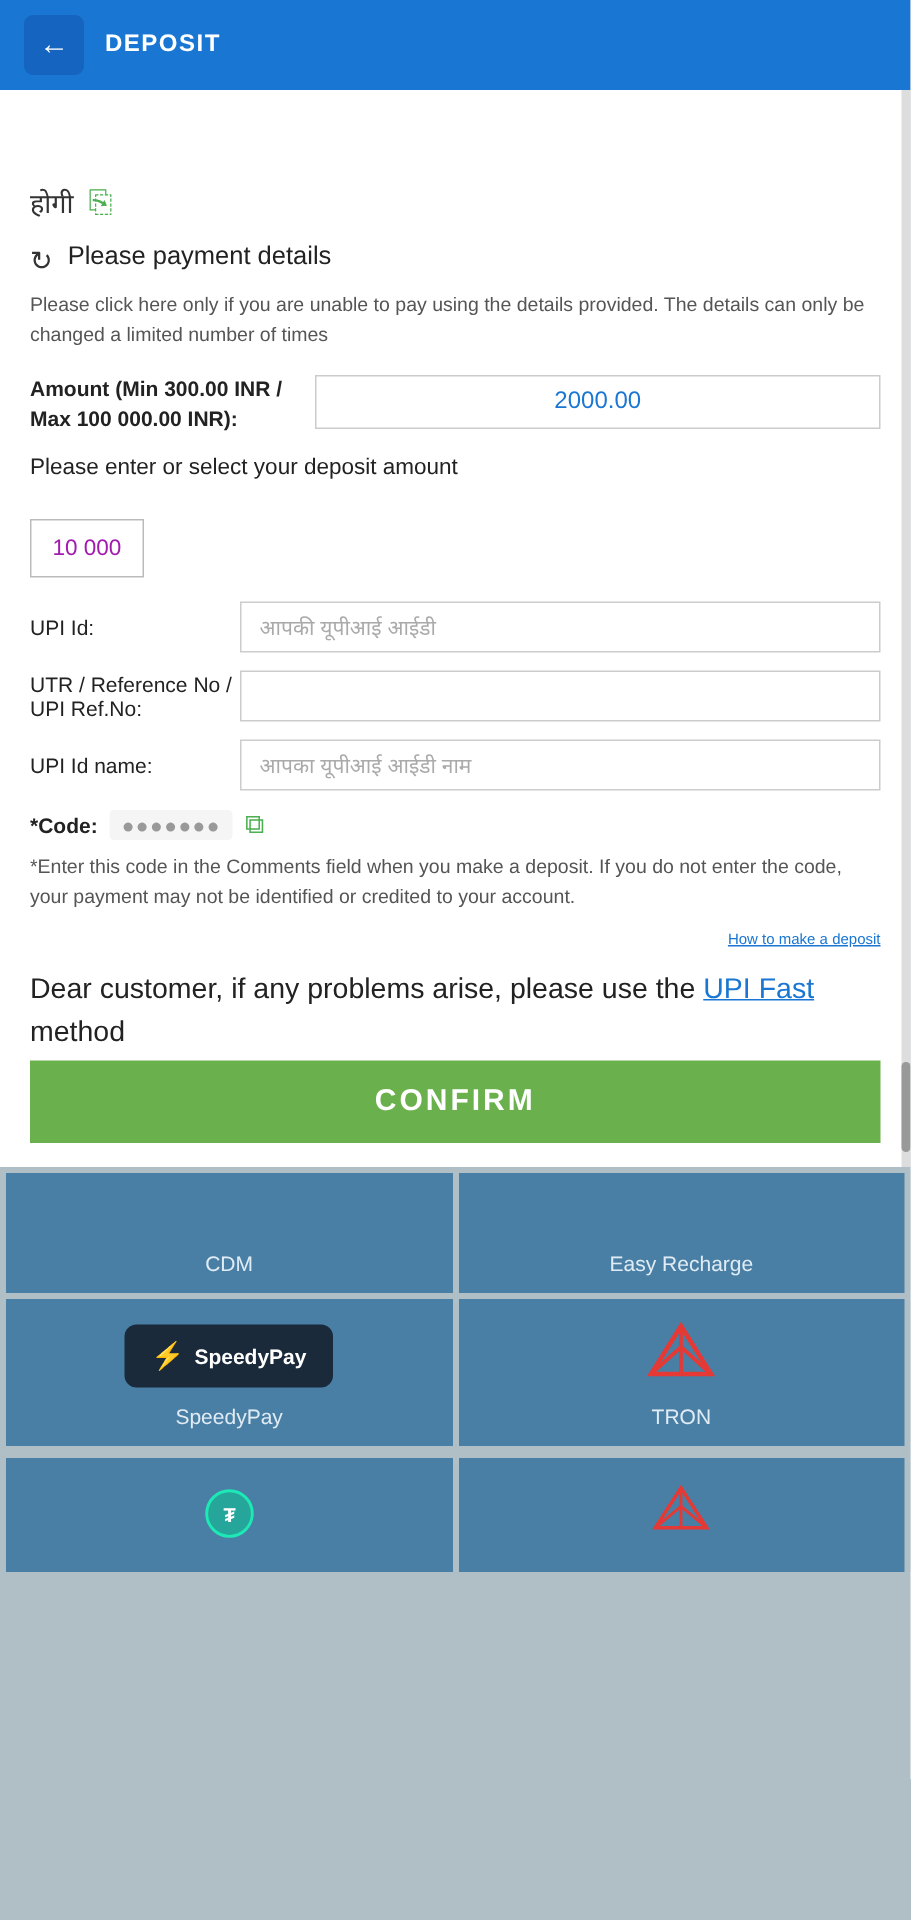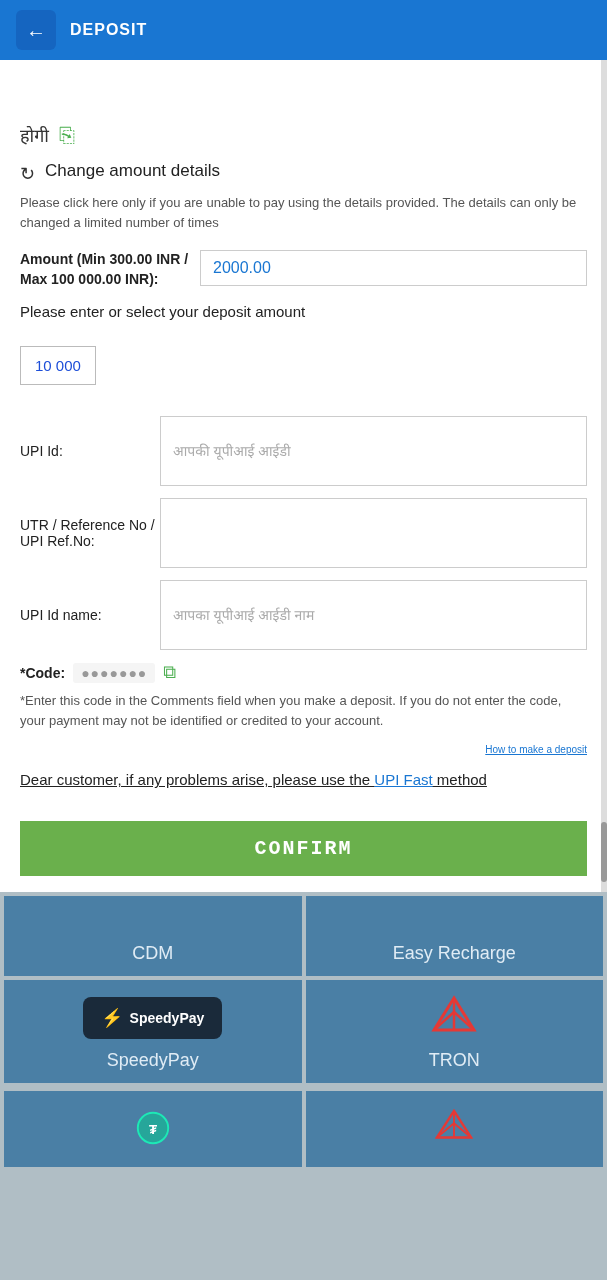--- a/index.html
+++ b/index.html
@@ -90,35 +90,36 @@
       color: #555;
       margin-bottom: 18px;
       line-height: 1.5;
     }
 
     
     .amount-row {
       display: flex;
       align-items: flex-start;
       margin-bottom: 14px;
+      gap: 10px;
     }
     .amount-label {
       font-size: 14px;
       font-weight: bold;
       color: #222;
       flex: 0 0 180px;
       line-height: 1.4;
     }
     .amount-input {
       flex: 1;
       border: 1px solid #ccc;
       padding: 8px 12px;
       font-size: 16px;
       color: #1976d2;
-      text-align: left;
+      text-align: center;
       outline: none;
     }
 
     
     .deposit-select-text {
       font-size: 15px;
       color: #222;
       margin-bottom: 26px;
     }
 
@@ -136,41 +137,41 @@
       font-size: 15px;
       color: #333;
       cursor: pointer;
       text-align: center;
     }
     .amount-btn-single {
       border: 1px solid #bbb;
       background: white;
       padding: 10px 14px;
       font-size: 15px;
-      color: #1d4ed8;
+      color: #a21caf;
       cursor: pointer;
       display: inline-block;
-      margin-bottom: 31px;
+      margin-bottom: 16px;
     }
 
     
     .field-row {
       display: flex;
       align-items: center;
       margin-bottom: 12px;
     }
     .field-label {
       font-size: 14px;
       color: #222;
       flex: 0 0 140px;
     }
     .field-input {
       flex: 1;
       border: 1px solid #ccc;
-      padding: 26px 12px;
+      padding: 8px 12px;
       font-size: 14px;
       color: #999;
       outline: none;
     }
     .field-input::placeholder {
       color: #aaa;
     }
     .field-input.utr {
       color: #333;
     }
@@ -217,25 +218,24 @@
       text-align: right;
       color: #1976d2;
       text-decoration: underline;
       font-size: 10px;
       margin-bottom: 14px;
       cursor: pointer;
     }
 
     
     .customer-note {
-      font-size: 15px;
-      color: #222;
-      margin-bottom: 29px;
+      font-size: 19px;
+      color: #222;
+      margin-bottom: 4px;
       line-height: 1.5;
-      text-decoration: underline;
     }
     .upi-fast-link {
       color: #1976d2;
       text-decoration: underline;
       cursor: pointer;
     }
 
     
     .confirm-btn {
       display: block;
@@ -243,21 +243,20 @@
       background: #6ab04c;
       color: white;
       font-size: 20px;
       font-weight: bold;
       letter-spacing: 2px;
       padding: 16px 0;
       border: none;
       cursor: pointer;
       text-align: center;
       margin-bottom: 0;
-      font-family: Liberation Mono, monospace;
     }
 
     
     .scroll-indicator {
       position: absolute;
       right: 0;
       top: 0;
       bottom: 0;
       width: 6px;
       background: #ddd;
@@ -290,21 +289,21 @@
       min-height: 80px;
     }
     .payment-item-icon {
       margin-bottom: 8px;
       display: flex;
       align-items: center;
       justify-content: center;
       flex: 1;
     }
     .payment-item-label {
-      font-size: 18px;
+      font-size: 14px;
       color: #e0ecf5;
       text-align: right;
     }
 
     
     .speedy-logo {
       background: #1a2a3a;
       border-radius: 8px;
       padding: 10px 18px;
       display: flex;
@@ -335,21 +334,21 @@
 
   
   <div class="top-partial">
     <span class="top-partial-text">होगी</span>
     <span class="share-icon">⎘</span>
   </div>
 
   
   <div class="change-payment">
     <span class="refresh-icon">↻</span>
-    <span class="change-payment-label">Change amount details</span>
+    <span class="change-payment-label">Please payment details</span>
   </div>
   <p class="change-payment-note">Please click here only if you are unable to pay using the details provided. The details can only be changed a limited number of times</p>
 
   
   <div class="amount-row">
     <label class="amount-label">Amount (Min 300.00 INR / Max 100 000.00 INR):</label>
     <input class="amount-input" type="text" value="2000.00" style="">
   </div>
 
   

